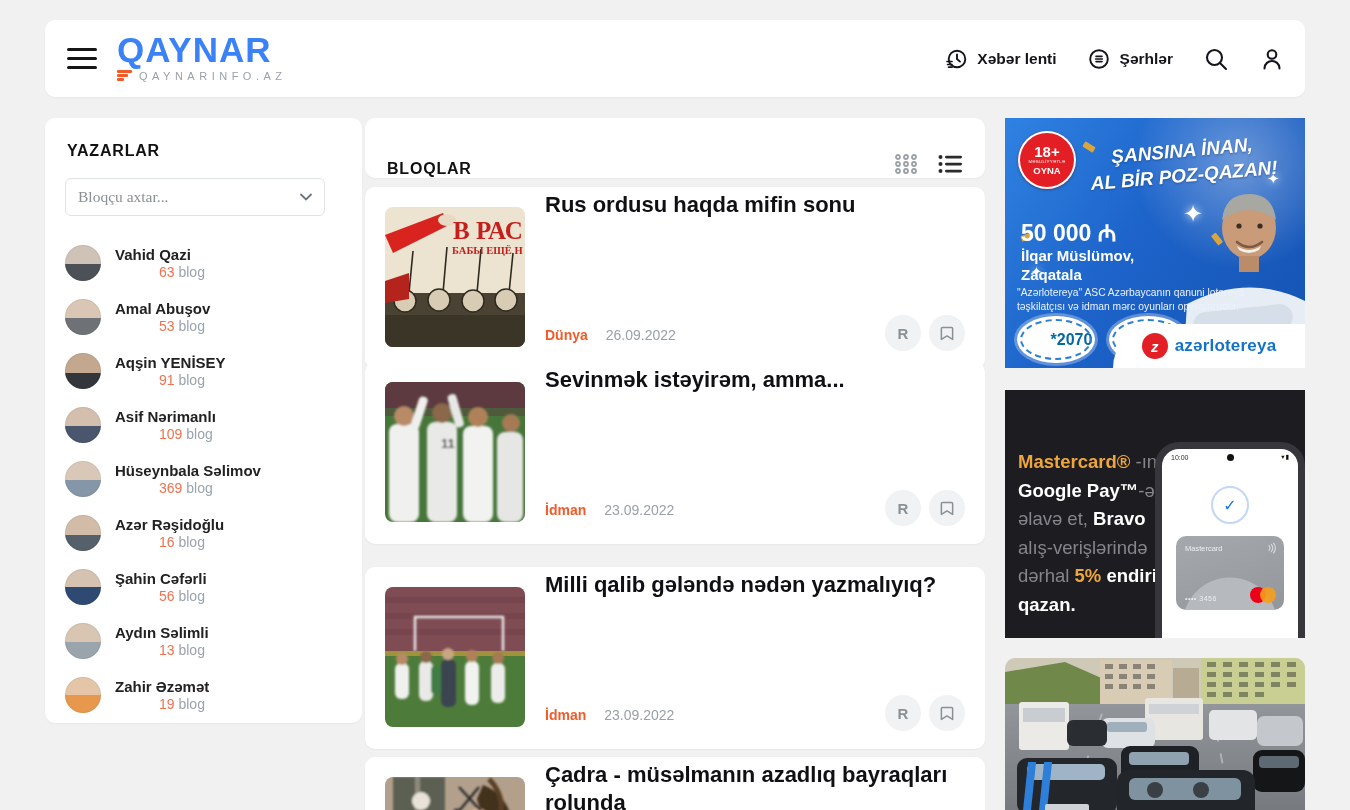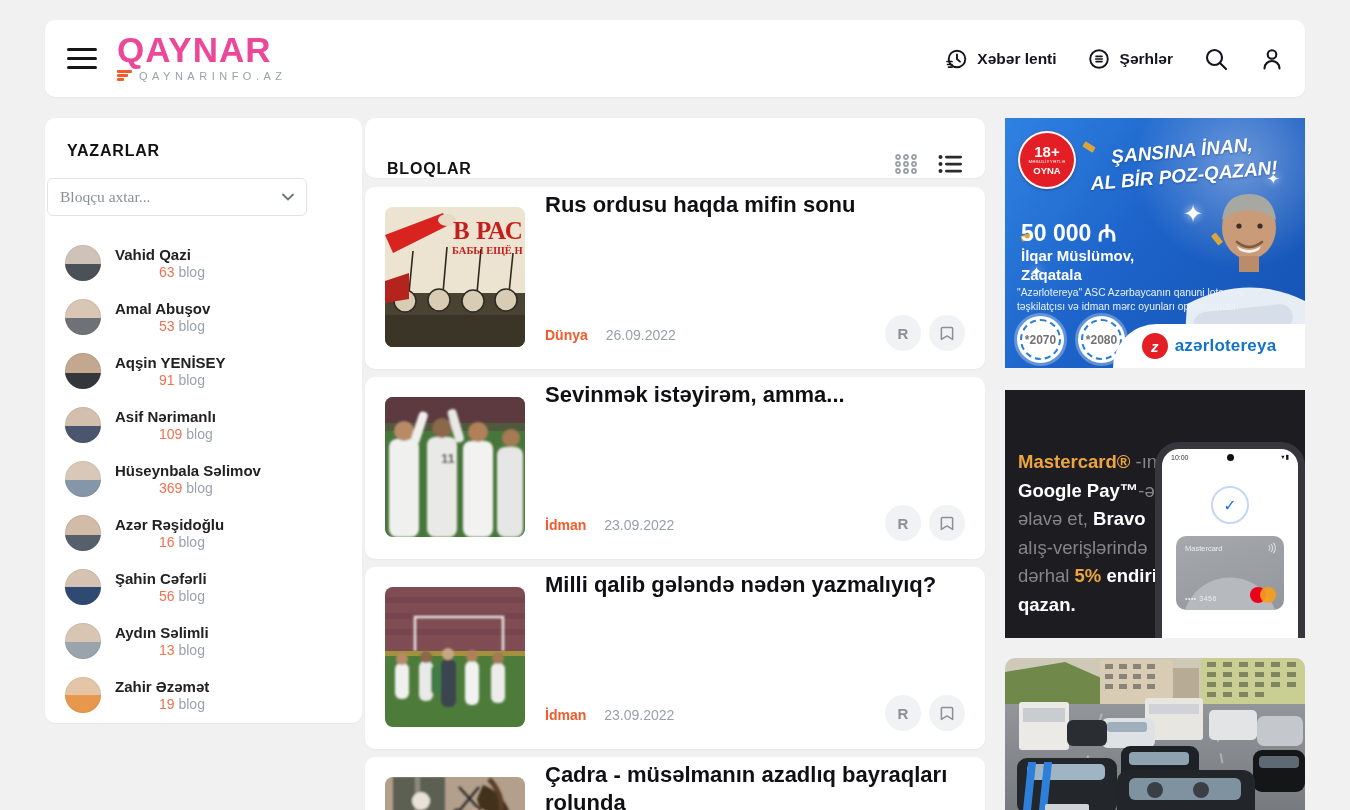--- a/index.html
+++ b/index.html
@@ -8,36 +8,36 @@
     background:#f1f1f2;
     font-family:"Liberation Sans","DejaVu Sans",sans-serif;
     color:#1c1c1e;
   }
   
   .topbar{position:absolute;left:45px;top:20px;width:1260px;height:77px;background:#fff;
     border-radius:10px;display:flex;align-items:center;box-shadow:0 1px 2px rgba(0,0,0,.04);}
   .hamburger{margin-left:22px;width:32px;cursor:pointer;background:none;border:none;padding:0;}
   .hamburger i{display:block;width:30px;height:3.4px;background:#161616;border-radius:2px;margin:5.4px 0;}
   .logo{margin-left:18px;cursor:pointer;}
-  .logo-text{font-size:35px;font-weight:800;color:#ec4899;letter-spacing:1px;line-height:32px;}
+  .logo-text{font-size:35px;font-weight:800;color:#3b82f6;letter-spacing:1px;line-height:32px;}
   .logo-subrow{display:flex;align-items:center;gap:7px;margin-top:2px;}
   .logo-bars i{display:block;height:2.6px;background:#F15B2A;border-radius:1px;margin:1.6px 0;}
   .logo-bars i:nth-child(1){width:15px;}
   .logo-bars i:nth-child(2){width:11px;}
   .logo-bars i:nth-child(3){width:7px;}
   .logo-sub{font-size:11px;color:#9aa1a8;letter-spacing:4.5px;font-weight:500;}
   .topnav{margin-left:auto;display:flex;align-items:center;gap:30px;padding-right:20px;}
   .nav-item{display:flex;align-items:center;gap:9px;font-size:15.5px;font-weight:600;color:#14141c;cursor:pointer;text-decoration:none;}
   .icon-btn{background:none;border:none;padding:0;cursor:pointer;display:flex;align-items:center;}
   
   .authors-panel{position:absolute;left:45px;top:118px;width:300px;height:605px;background:#fff;
     border-radius:10px;box-shadow:0 1px 2px rgba(0,0,0,.04);padding-left:17px;}
   .panel-title{font-size:16px;font-weight:800;letter-spacing:.8px;color:#111;}
   .authors-panel .panel-title{position:absolute;left:22px;top:24px;}
-  .author-select{position:absolute;left:2px;top:60px;width:260px;height:38px;border:1px solid #dfe2e6;
+  .author-select{position:absolute;left:20px;top:60px;width:260px;height:38px;border:1px solid #dfe2e6;
     border-radius:6px;background:#fff;display:flex;align-items:center;cursor:pointer;box-sizing:border-box;}
   .author-select .ph{margin-left:12px;font-family:"Liberation Serif","DejaVu Serif",serif;font-size:15.5px;color:#8a8f96;}
   .author-select svg{margin-left:auto;margin-right:10px;}
   .author-list{position:absolute;left:20px;top:118px;right:14px;}
   .author{display:flex;align-items:center;gap:14px;height:54px;cursor:pointer;}
   .avatar{width:36px;height:36px;border-radius:50%;flex:none;box-shadow:inset 0 0 0 1px rgba(0,0,0,.06);}
   .av1{background:linear-gradient(180deg,#cfc2b6 0 52%,#4c5158 52%);}
   .av2{background:linear-gradient(180deg,#d9c6b4 0 52%,#6e7276 52%);}
   .av3{background:linear-gradient(180deg,#c3a78e 0 55%,#33363b 55%);}
   .av4{background:linear-gradient(180deg,#d4bfae 0 52%,#49566e 52%);}
@@ -80,21 +80,21 @@
   .age-badge .a1{font-size:15px;font-weight:800;line-height:15px;}
   .age-badge .a2{font-size:4.3px;letter-spacing:.3px;line-height:6px;}
   .age-badge .a3{font-size:9.5px;font-weight:800;line-height:11px;}
   .lot-headline{position:absolute;left:58px;top:20px;width:240px;text-align:center;transform:rotate(-5deg);
     color:#fff;font-weight:800;font-style:italic;font-size:19px;line-height:25px;text-shadow:0 1px 2px rgba(0,30,80,.4);z-index:3;}
   .lot-prize{position:absolute;left:16px;top:98px;font-size:23px;font-weight:800;color:#fff;z-index:3;}
   .lot-winner{position:absolute;left:16px;top:128px;font-size:15px;font-weight:800;color:#fff;line-height:19px;z-index:3;}
   .lot-disclaimer{position:absolute;left:12px;top:168px;width:252px;font-size:10.3px;line-height:13.5px;color:#eaf2fc;z-index:3;}
   .lot-badges{position:absolute;left:12px;top:198px;display:flex;gap:14px;z-index:3;}
   .pb{position:relative;width:47px;height:47px;border-radius:50%;background:#fff;display:flex;align-items:center;
-    justify-content:center;color:#737373;font-weight:800;font-size:12px;box-shadow:0 0 0 3px rgba(255,255,255,.3);}
+    justify-content:center;color:#0369a1;font-weight:800;font-size:16px;box-shadow:0 0 0 3px rgba(255,255,255,.3);padding-left:31px;}
   .pb::after{content:"";position:absolute;inset:3px;border:2px dashed #2a7fd4;border-radius:50%;}
   .lot-swoosh{position:absolute;right:0;bottom:0;width:192px;height:44px;background:#fff;z-index:5;
     border-radius:44px 0 0 0;display:flex;align-items:center;justify-content:center;gap:7px;}
   .lot-logo-circle{width:26px;height:26px;border-radius:50%;background:#e31e24;color:#fff;display:flex;
     align-items:center;justify-content:center;font-weight:800;font-style:italic;font-size:15px;}
   .lot-brand{color:#1373c8;font-weight:700;font-size:17px;letter-spacing:.2px;}
   .lot-man{position:absolute;right:0;top:58px;z-index:2;}
   .sparkle{position:absolute;color:#fff;z-index:2;text-shadow:0 0 8px rgba(255,255,255,.9);}
   .confetti{position:absolute;width:12px;height:6px;background:#d9a53c;border-radius:1px;z-index:2;}
   
@@ -306,21 +306,21 @@
   <div class="post-actions">
     <button class="circle r">R</button>
     <button class="circle">
       <svg width="18" height="18" viewBox="0 0 24 24" fill="none" stroke="#8b9096" stroke-width="2" stroke-linejoin="round">
           <path d="M6 4.5 h12 a1.5 1.5 0 0 1 1.5 1.5 v14.5 l-7.5 -4.6 -7.5 4.6 V6 a1.5 1.5 0 0 1 1.5 -1.5 z"></path>
         </svg>
     </button>
   </div>
 </article>
 
-<article class="card" style="top:377px">
+<article class="card" style="top:362px">
   <div class="thumb">
     <svg width="140" height="140" viewBox="0 0 140 140">
       <defs>
           <filter id="bl2">
             <feGaussianBlur stdDeviation="1.1"></feGaussianBlur>
           </filter>
         </defs>
       <rect width="140" height="140" fill="#47763a"></rect>
       <rect width="140" height="30" fill="#5c3a40"></rect>
       <rect y="26" width="140" height="8" fill="#4f5a3c"></rect>

